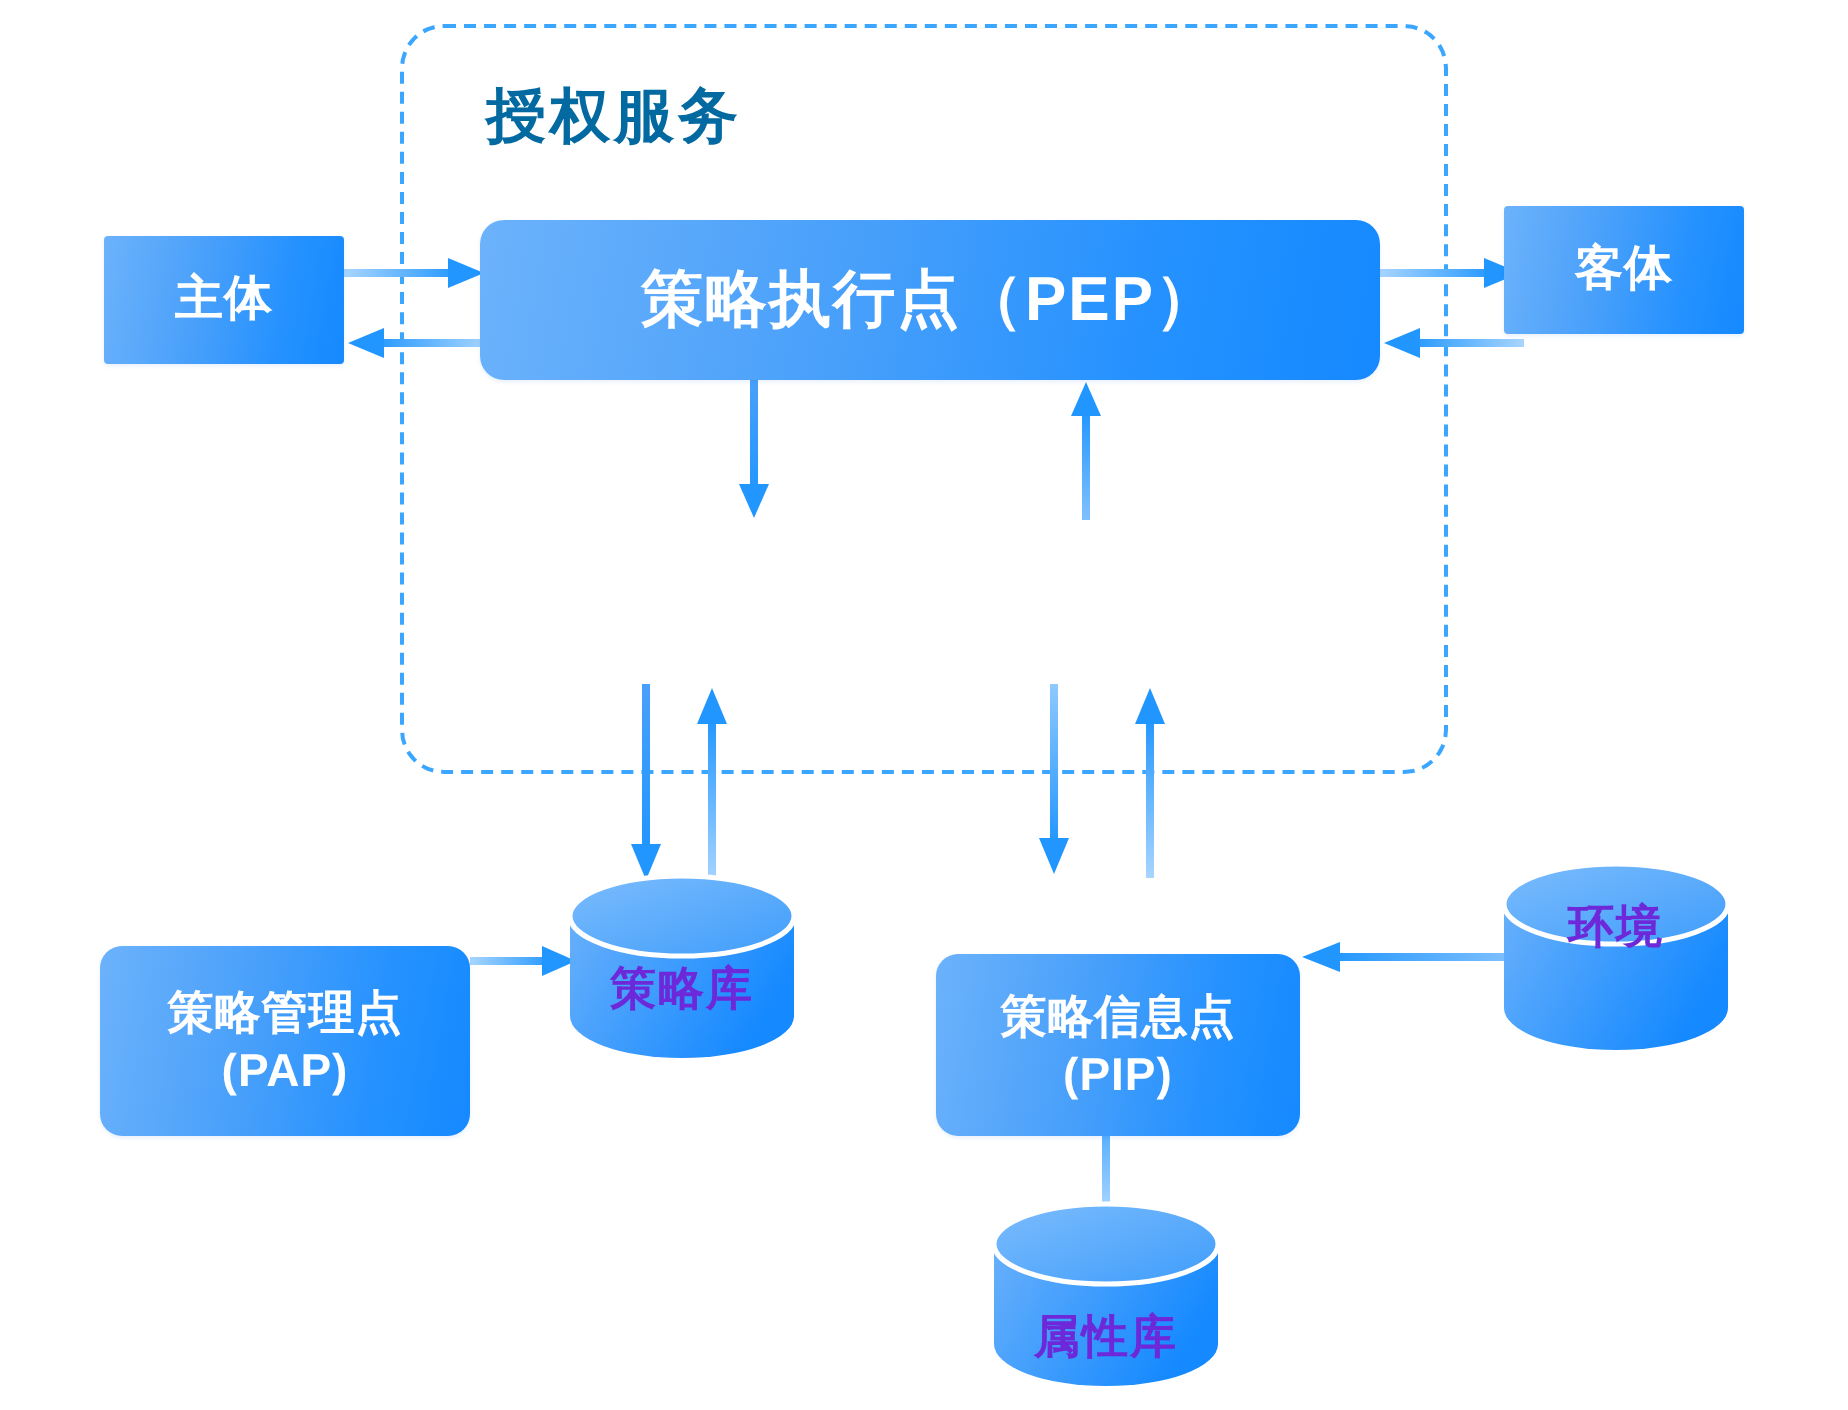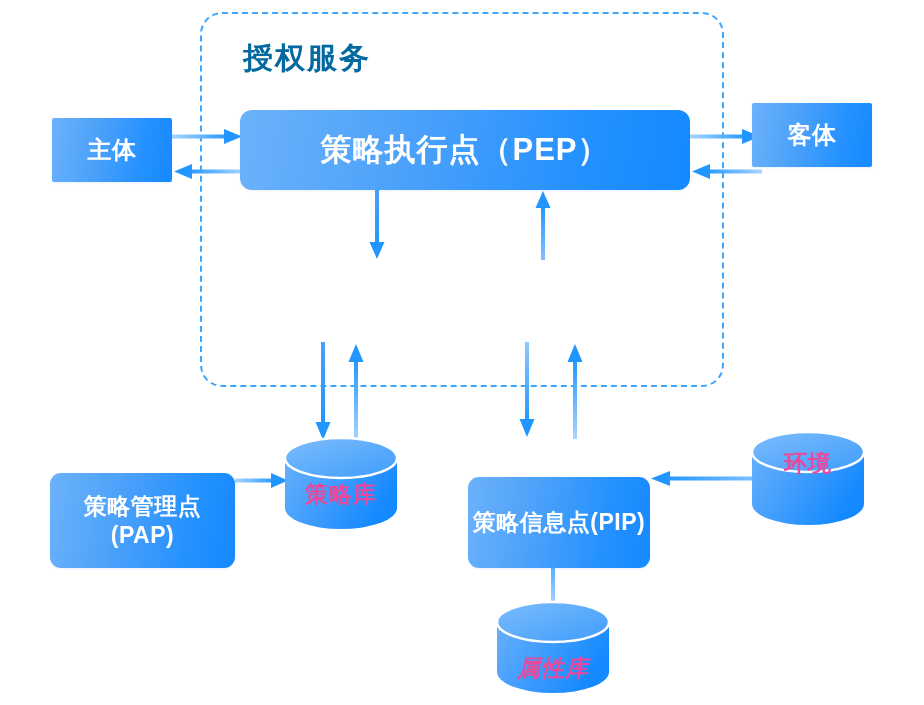--- a/index.html
+++ b/index.html
@@ -23,21 +23,21 @@
     background:transparent;
   }
   .zone-title{
     position:absolute;color:#0369a1;font-size:30px;font-weight:700;
     letter-spacing:2px;white-space:nowrap;
   }
 
   .cyl{position:absolute;}
   .cyl svg{display:block;overflow:visible;}
   .cyl-label{
-    position:absolute;left:0;right:0;color:#ec4899;font-weight:700;
+    position:absolute;left:0;right:0;color:#6d28d9;font-weight:700;
     text-align:center;font-size:23px;line-height:1.18;letter-spacing:1px;
     pointer-events:none;
   }
 
   .arrow{position:absolute;}
   .arrow svg{display:block;overflow:visible;}
 </style>
 </head>
 <body>
 
@@ -220,21 +220,21 @@
   <div class="box box-actor" style="left:752px;top:103px;width:120px;height:64px;">客体</div>
 
   <div class="box box-pep" style="left:240px;top:110px;width:450px;height:80px;">策略执行点（PEP）</div>
 
 
   <div class="box box-point" style="left:50px;top:430px;width:185px;height:95px;flex-direction:column;">
     <span>策略管理点</span>
     <span>(PAP)</span>
   </div>
 
-  <div class="box box-point" style="left:468px;top:434px;width:182px;height:91px;flex-direction:row;">
+  <div class="box box-point" style="left:468px;top:434px;width:182px;height:91px;flex-direction:column;">
     <span>策略信息点</span>
     <span>(PIP)</span>
   </div>
 
   <div class="cyl" style="left:283px;top:437px;width:116px;height:92px;">
     <svg width="116" height="92" viewBox="0 0 116 92">
       <defs>
         <linearGradient id="cylBody1" x1="0" y1="0" x2="1" y2="0.4">
           <stop offset="0" stop-color="#68b0fb"></stop>
             <stop offset="1" stop-color="#1589ff"></stop>
@@ -276,16 +276,16 @@
             <stop offset="1" stop-color="#1589ff"></stop>
         </linearGradient>
         <linearGradient id="cylTop3" x1="0" y1="0" x2="1" y2="1">
           <stop offset="0" stop-color="#7cbcfd"></stop>
             <stop offset="1" stop-color="#3f9dfb"></stop>
         </linearGradient>
       </defs>
       <path d="M2,22 L2,72 A56,21 0 0 0 114,72 L114,22 Z" fill="url(#cylBody3)"></path>
       <ellipse cx="58" cy="22" rx="56" ry="20" fill="url(#cylTop3)" stroke="#ffffff" stroke-width="2.5"></ellipse>
     </svg>
-    <div class="cyl-label" style="top:55px;font-style:italic;">属性库</div>
+    <div class="cyl-label" style="top:55px;">属性库</div>
   </div>
 
 </div>
 
 </body></html>

